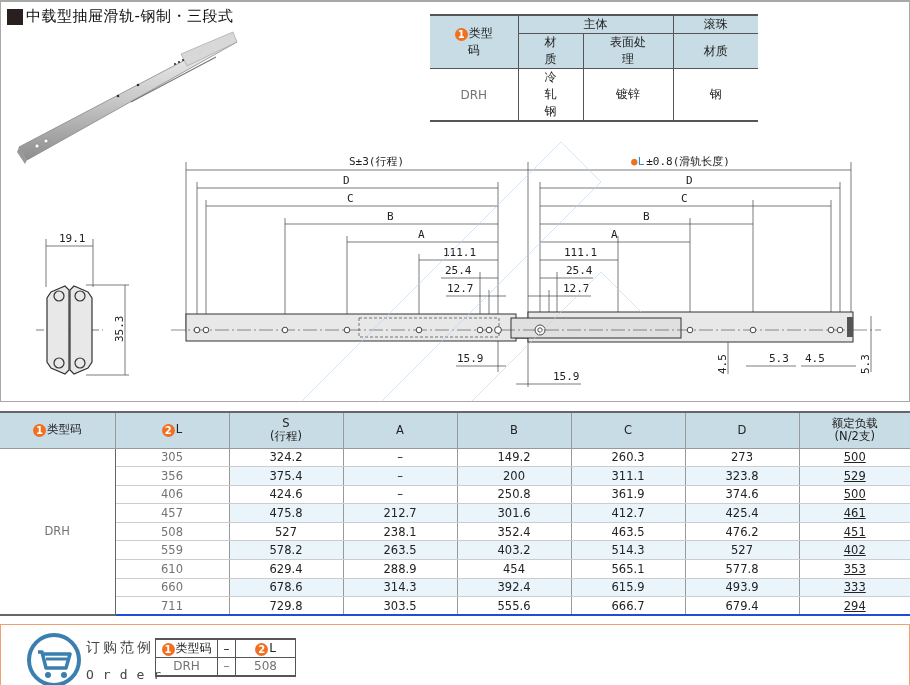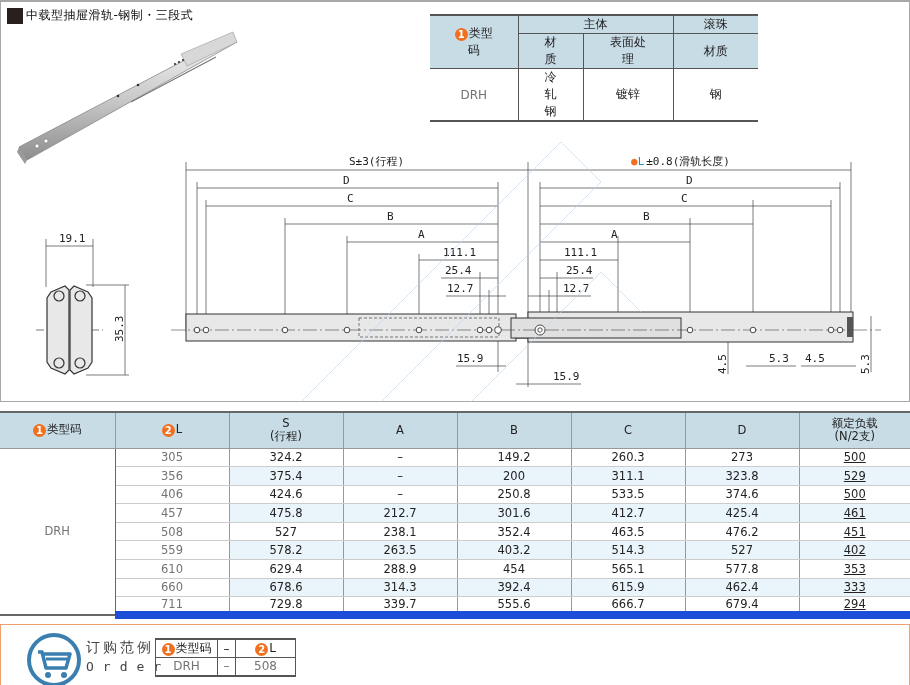--- a/index.html
+++ b/index.html
@@ -1,43 +1,43 @@
 <!DOCTYPE html>
 <html><head>
 <meta charset="utf-8">
 <style>
   * { box-sizing: border-box; margin: 0; padding: 0; }
   body { width: 910px; height: 685px; background: #fff; font-family: "DejaVu Sans", "Liberation Sans", sans-serif; color: #222; position: relative; overflow: hidden; }
   .top-panel { position: absolute; left: 0; top: 0; width: 910px; height: 402px; border: 1px solid #a8a8a8; border-top: 2px solid #a8a8a8; background: #fff; }
-  .title { position: absolute; left: 6px; top: 5px; font-size: 12px; color: #111; letter-spacing: 0.5px; display: flex; align-items: center; }
+  .title { position: absolute; left: 6px; top: 5px; font-size: 15px; color: #111; letter-spacing: 0.5px; display: flex; align-items: center; }
   .title .sq { width: 16px; height: 16px; background: #2a1f1f; margin-right: 3px; }
   .spec-table { position: absolute; left: 429px; top: 12px; border-collapse: collapse; font-size: 12px; }
   .spec-table td { border: 1px solid #555; text-align: center; height: 17px; padding: 0 22px; }
   .spec-table .hd { background: #c8dce6; }
   .spec-table tr:first-child td { border-top: 2px solid #555; }
   .spec-table tr:last-child td { border-bottom: 2px solid #555; }
   .spec-table td:first-child { border-left: none; }
   .spec-table td:last-child { border-right: none; }
   .badge { display: inline-block; width: 13px; height: 13px; border-radius: 50%; background: #f07020; color: #fff; font-size: 10px; line-height: 13px; text-align: center; font-weight: bold; vertical-align: -1px; margin-right: 1px; }
   .blue { color: #737373; }
   .drawing { position: absolute; left: 0; top: 0; }
   .main-table { position: absolute; left: 0; top: 411px; width: 910px; border-collapse: collapse; font-size: 11.5px; }
   .main-table th { background: #c8dce6; font-weight: normal; height: 36px; border-left: 1px solid #666; border-right: 1px solid #999; border-top: 2px solid #666; border-bottom: 1px solid #999; line-height: 13px; }
   .main-table th:first-child { border-left: none; }
   .main-table th:last-child { border-right: none; }
   .main-table td { text-align: center; height: 18.6px; border-left: 1px solid #999; border-bottom: 1px solid #ccc; }
   .main-table td.code { border-left: none; border-right: 1px solid #666; border-bottom: 2px solid #666; }
   .main-table td.l { border-left: none; }
   .main-table tr.alt td.v { background: #eaf4fb; }
-  .main-table tr:last-child td { border-bottom: 8px solid #1d4ed8; }
+  .main-table tr:last-child td { border-bottom: 2px solid #1d4ed8; }
   .main-table td:last-child { border-right: none; text-decoration: underline; }
   .order-panel { position: absolute; left: 0; top: 624px; width: 910px; height: 76px; border: 1px solid #f0a070; border-bottom: none; background: #fff; padding-left: 36px; }
   .cart { position: absolute; left: 25px; top: 7px; width: 56px; height: 56px; }
   .order-text { position: absolute; left: 85px; top: 14px; font-size: 14px; color: #444; letter-spacing: 3px; }
-  .order-text .en { display: block; font-size: 13px; letter-spacing: 9px; margin-top: 2px; font-family: "DejaVu Sans Mono", monospace; }
+  .order-text .en { display: block; font-size: 13px; letter-spacing: 9px; margin-top: 10px; font-family: "DejaVu Sans Mono", monospace; }
   .order-table { position: absolute; left: 154px; top: 13px; border-collapse: collapse; font-size: 12px; }
   .order-table td { border: 1px solid #555; height: 18px; text-align: center; padding: 0 4px; }
   .order-table tr:first-child td { border-top: 2px solid #555; }
   .order-table tr:last-child td { border-bottom: 2px solid #555; }
 </style>
 </head>
 <body>
 
 <div class="top-panel">
   <div class="title">
@@ -241,21 +241,21 @@
       <td class="v">200</td>
       <td class="v">311.1</td>
       <td class="v">323.8</td>
       <td class="v">529</td>
     </tr>
     <tr>
       <td class="l blue">406</td>
       <td class="v">424.6</td>
       <td class="v">–</td>
       <td class="v">250.8</td>
-      <td class="v">533.5</td>
+      <td class="v">361.9</td>
       <td class="v">374.6</td>
       <td class="v">500</td>
     </tr>
     <tr class="alt">
       <td class="l blue">457</td>
       <td class="v">475.8</td>
       <td class="v">212.7</td>
       <td class="v">301.6</td>
       <td class="v">412.7</td>
       <td class="v">425.4</td>
@@ -287,27 +287,27 @@
       <td class="v">565.1</td>
       <td class="v">577.8</td>
       <td class="v">353</td>
     </tr>
     <tr class="alt">
       <td class="l blue">660</td>
       <td class="v">678.6</td>
       <td class="v">314.3</td>
       <td class="v">392.4</td>
       <td class="v">615.9</td>
-      <td class="v">462.4</td>
+      <td class="v">493.9</td>
       <td class="v">333</td>
     </tr>
     <tr>
       <td class="l blue">711</td>
       <td class="v">729.8</td>
-      <td class="v">339.7</td>
+      <td class="v">303.5</td>
       <td class="v">555.6</td>
       <td class="v">666.7</td>
       <td class="v">679.4</td>
       <td class="v">294</td>
     </tr>
   </tbody>
 </table>
 
 <div class="order-panel">
   <svg class="cart" viewBox="0 0 56 56">

